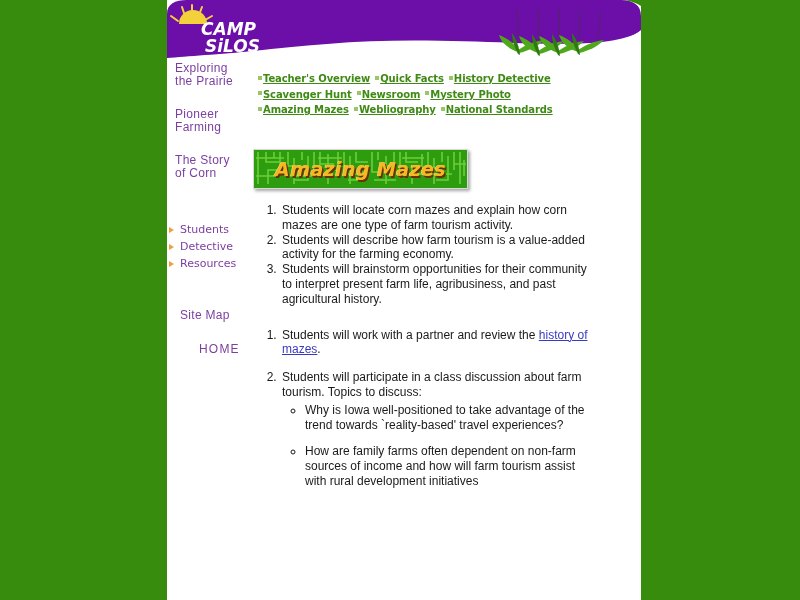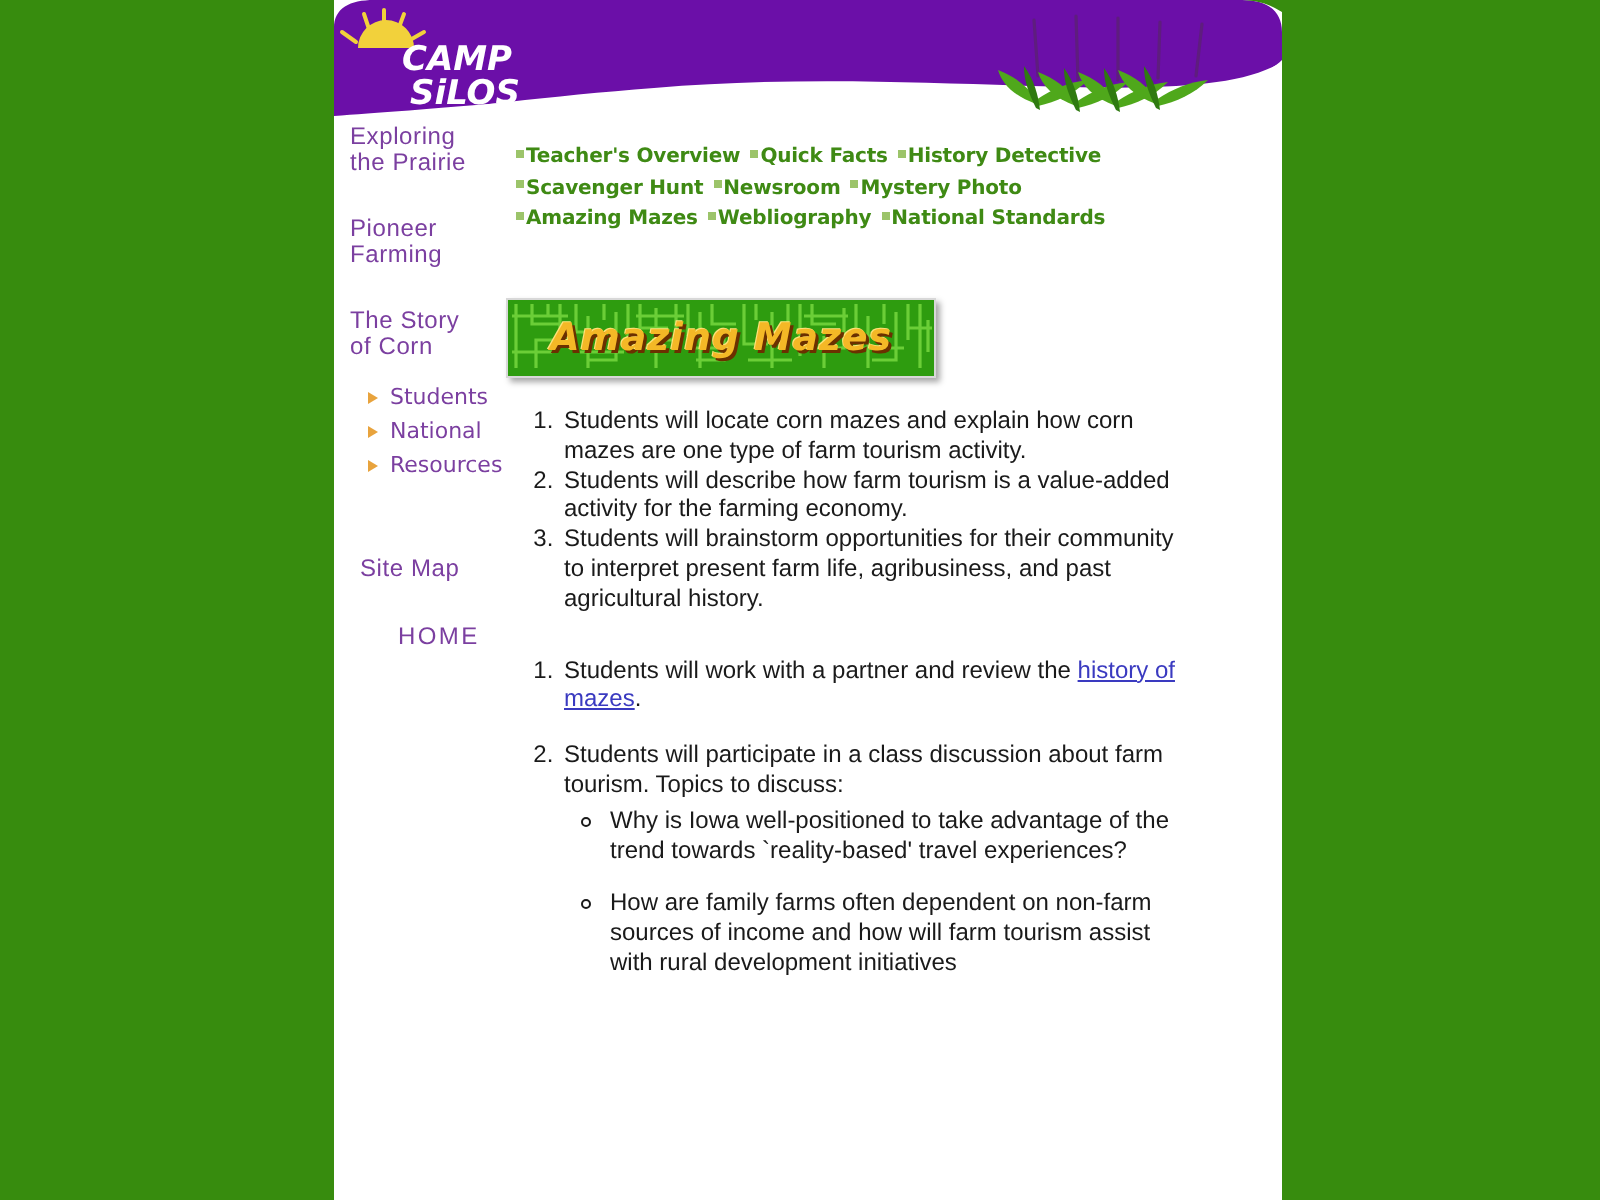--- a/index.html
+++ b/index.html
@@ -62,21 +62,22 @@
     font-weight: 400;
     padding-left: 8px;
     cursor: pointer;
     white-space: pre-line;
   }
   .nav-gap-lg { height: 21px; }
   .nav-gap-md { height: 16px; }
   .nav-gap-sm { height: 11px; }
 
   .subnav {
-    padding-left: 17px;
+    padding-left: 2px;
+    margin-top: 31px;
   }
   .subnav-item {
     color: #7B3FA0;
     font-family: "DejaVu Sans", sans-serif;
     font-size: 11px;
     line-height: 17px;
     position: relative;
     padding-left: 11px;
     cursor: pointer;
   }
@@ -112,20 +113,21 @@
   }
   .tlinks-row {
     line-height: 13.5px;
     white-space: nowrap;
   }
   .tlink {
     font-family: "DejaVu Sans", sans-serif;
     font-size: 10px;
     font-weight: bold;
     color: #3F8A14;
+    text-decoration: underline;
     letter-spacing: -0.1px;
     cursor: pointer;
   }
   .tbul {
     display: inline-block;
     width: 4px; height: 4px;
     background: #9CC46A;
     margin: 0 1px 1px 1px;
     vertical-align: middle;
   }
@@ -267,21 +269,21 @@
     <div class="nav-item">The Story
 of Corn</div>
     <div class="nav-gap-sm"></div>
     <div class="subnav">
       <div class="subnav-item">
         <span class="tri"></span>
         <span>Students</span>
       </div>
       <div class="subnav-item">
         <span class="tri"></span>
-        <span>National</span>
+        <span>Detective</span>
       </div>
       <div class="subnav-item">
         <span class="tri"></span>
         <span>Resources</span>
       </div>
     </div>
     <div class="nav-gap-md"></div>
     <div class="nav-gap-lg"></div>
     <div class="nav-item nav-sitemap">Site Map</div>
     <div class="nav-gap-lg"></div>

